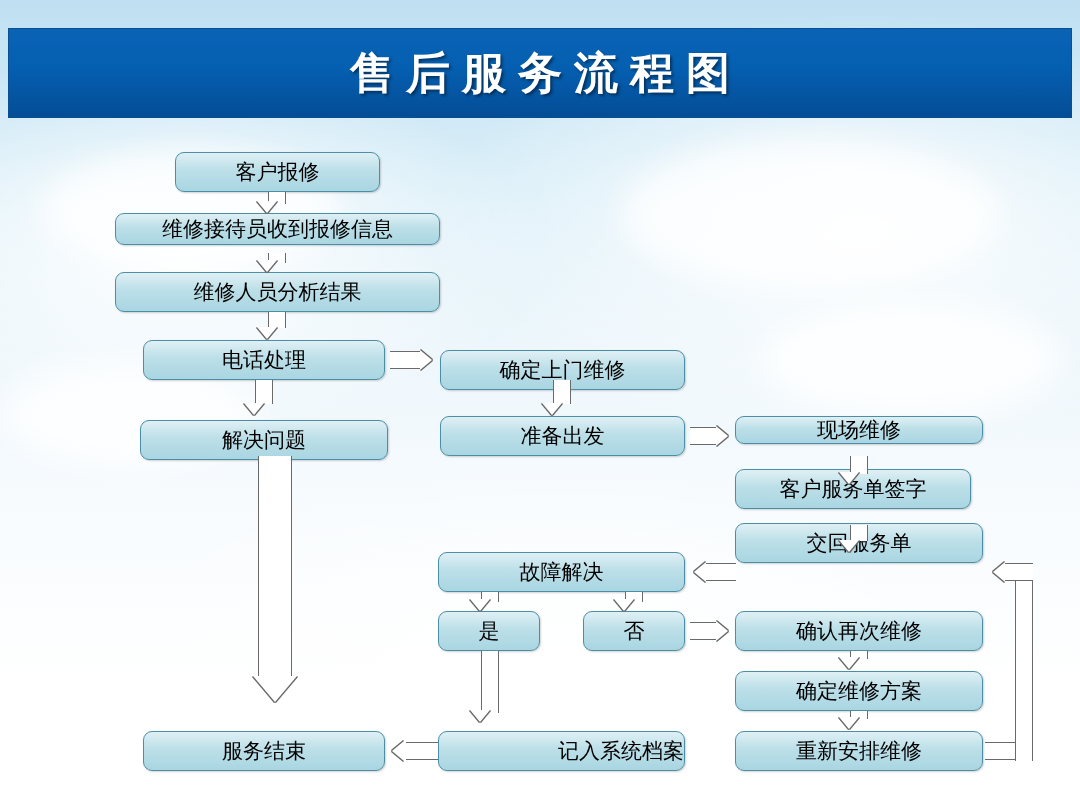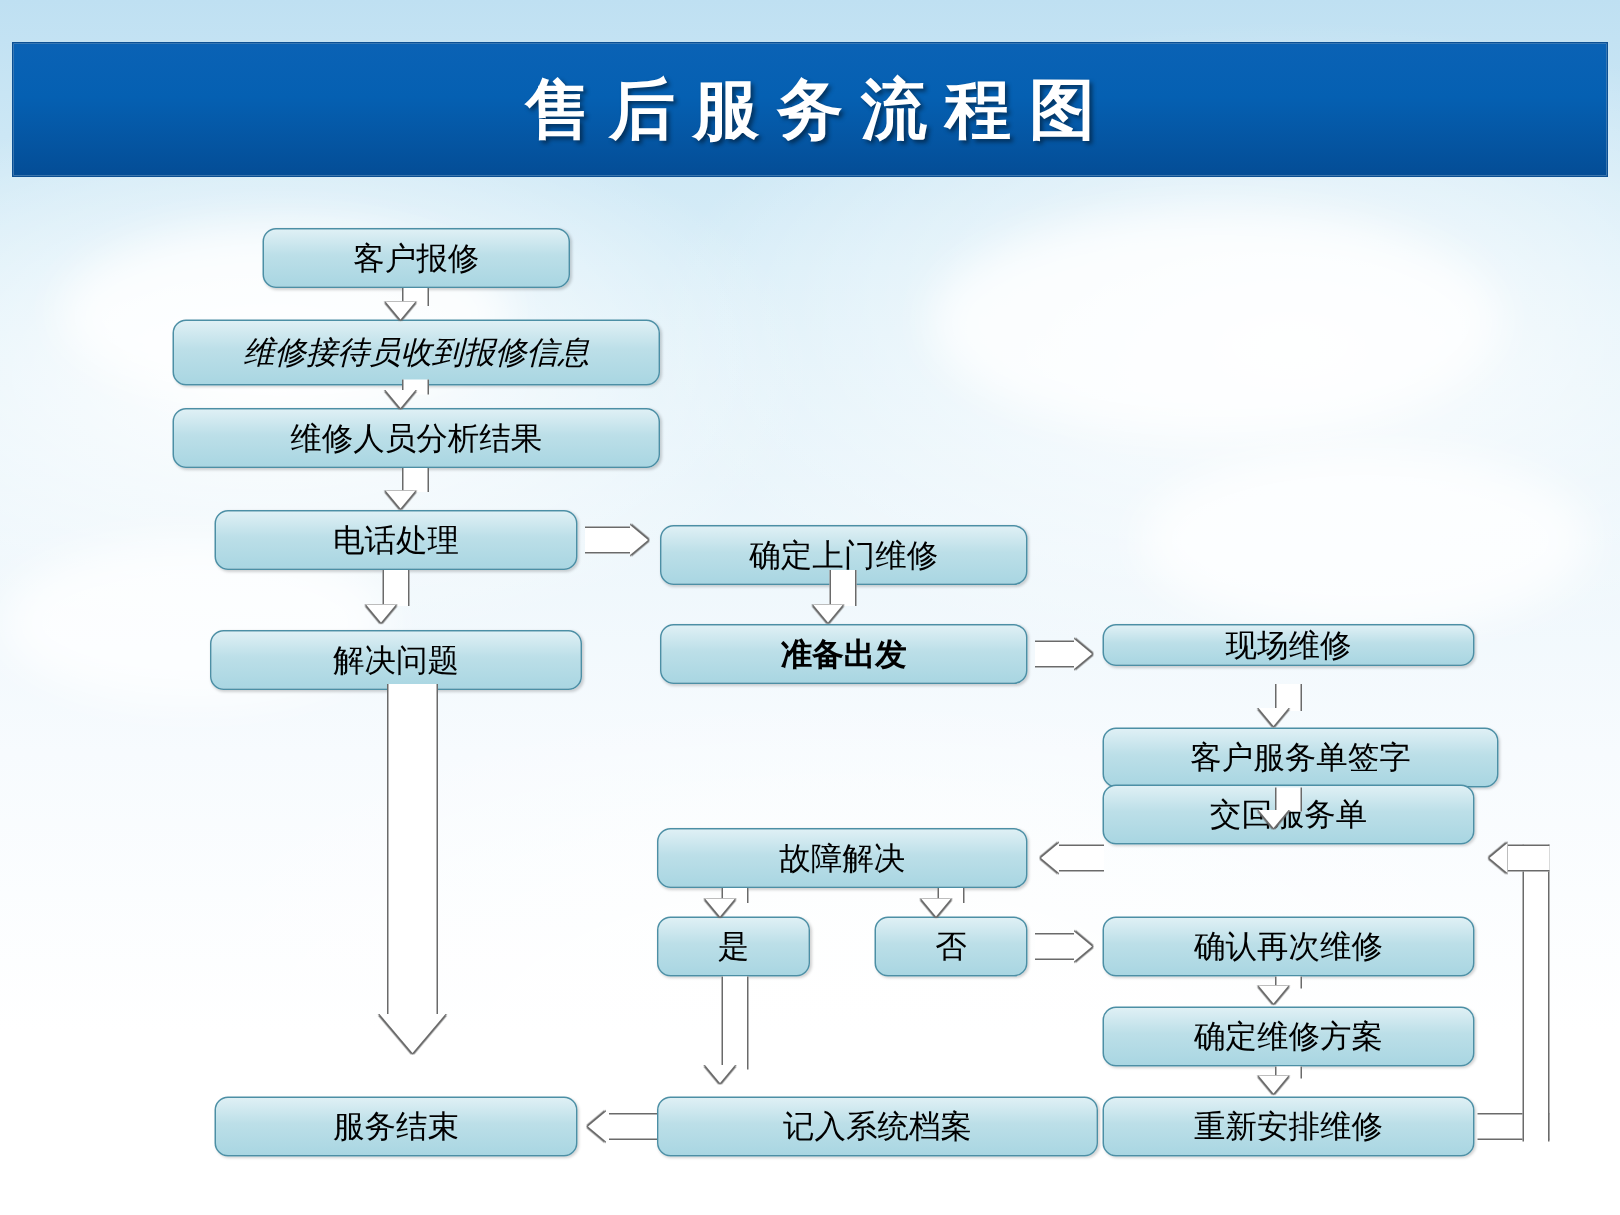--- a/index.html
+++ b/index.html
@@ -153,49 +153,49 @@
   <div class="cloud" style="left:0px; top:360px; width:260px; height:110px;"></div>
 
   <div id="banner">
     <div id="banner-title">售后服务流程图</div>
   </div>
 
   <div class="node" style="left:175px; top:152px; width:205px; height:40px;">
     <span>客户报修</span>
   </div>
 
-  <div class="node" style="left:115px; top:213px; width:325px; height:44px;font-style:italic;">
+  <div class="node" style="left:115px; top:213px; width:325px; height:32px;">
     <span>维修接待员收到报修信息</span>
   </div>
 
   <div class="node" style="left:115px; top:272px; width:325px; height:40px;">
     <span>维修人员分析结果</span>
   </div>
 
   <div class="node" style="left:143px; top:340px; width:242px; height:40px;font-family:Liberation Serif, serif;">
     <span>电话处理</span>
   </div>
 
   <div class="node" style="left:440px; top:340px; width:245px; height:40px;margin-top:10px;">
     <span>确定上门维修</span>
   </div>
 
   <div class="node" style="left:140px; top:420px; width:248px; height:40px;">
     <span>解决问题</span>
   </div>
 
-  <div class="node" style="left:440px; top:416px; width:245px; height:40px;font-weight:bold;">
+  <div class="node" style="left:440px; top:416px; width:245px; height:40px;">
     <span>准备出发</span>
   </div>
 
   <div class="node" style="left:735px; top:416px; width:248px; height:28px;">
     <span>现场维修</span>
   </div>
 
-  <div class="node" style="left:735px; top:485px; width:264px; height:40px;">
+  <div class="node" style="left:735px; top:469px; width:236px; height:40px;">
     <span>客户服务单签字</span>
   </div>
 
   <div class="node" style="left:438px; top:552px; width:247px; height:40px;">
     <span>故障解决</span>
   </div>
 
   <div class="node" style="left:735px; top:523px; width:248px; height:40px;">
     <span>交回服务单</span>
   </div>
@@ -217,21 +217,21 @@
   </div>
 
   <div class="node" style="left:735px; top:731px; width:248px; height:40px;">
     <span>重新安排维修</span>
   </div>
 
   <div class="node" style="left:143px; top:731px; width:242px; height:40px;">
     <span>服务结束</span>
   </div>
 
-  <div class="node" style="left:438px; top:731px; width:294px; height:40px;">
+  <div class="node" style="left:438px; top:731px; width:247px; height:40px;justify-content:flex-end;">
     <span>记入系统档案</span>
   </div>
 
   <div class="arrow-down">
     <div class="shaft-v" style="left:268px; top:192px; width:18px; height:12px;"></div>
     <div class="head-down" style="left:257px; top:201px;"></div>
   </div>
 
   <div class="arrow-down">
     <div class="shaft-v" style="left:268px; top:253px; width:18px; height:10px;"></div>

